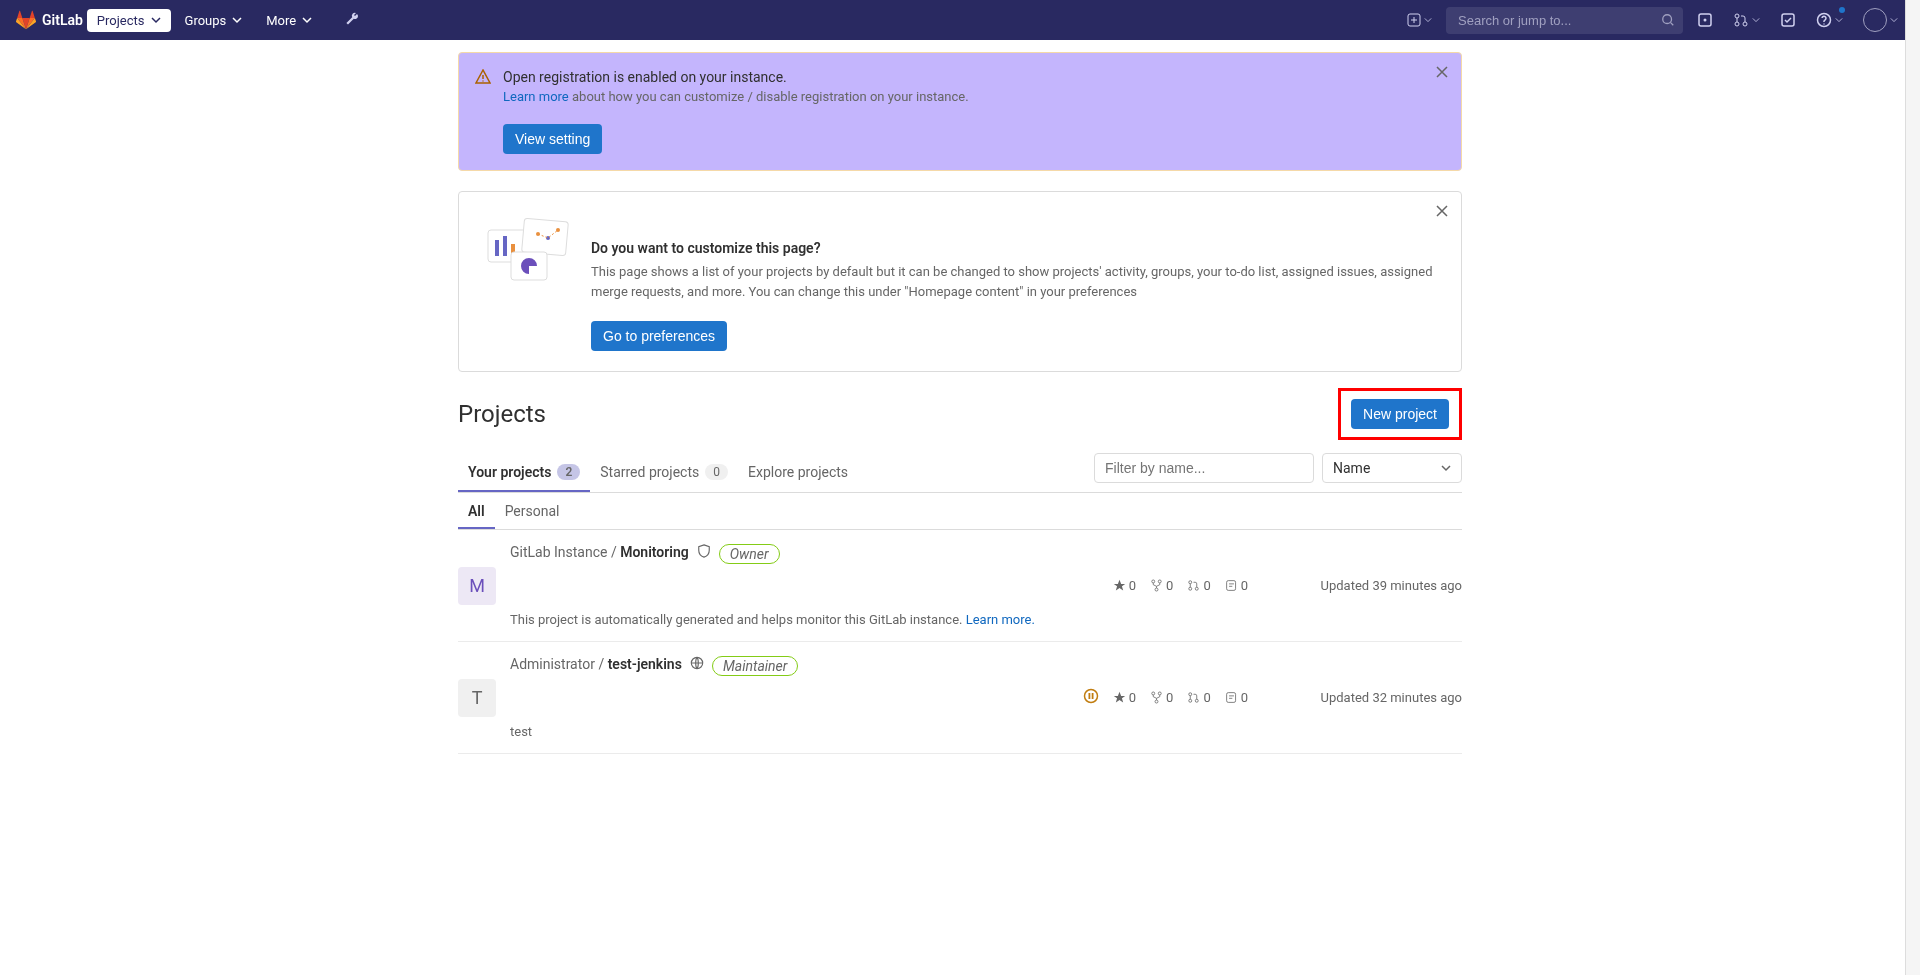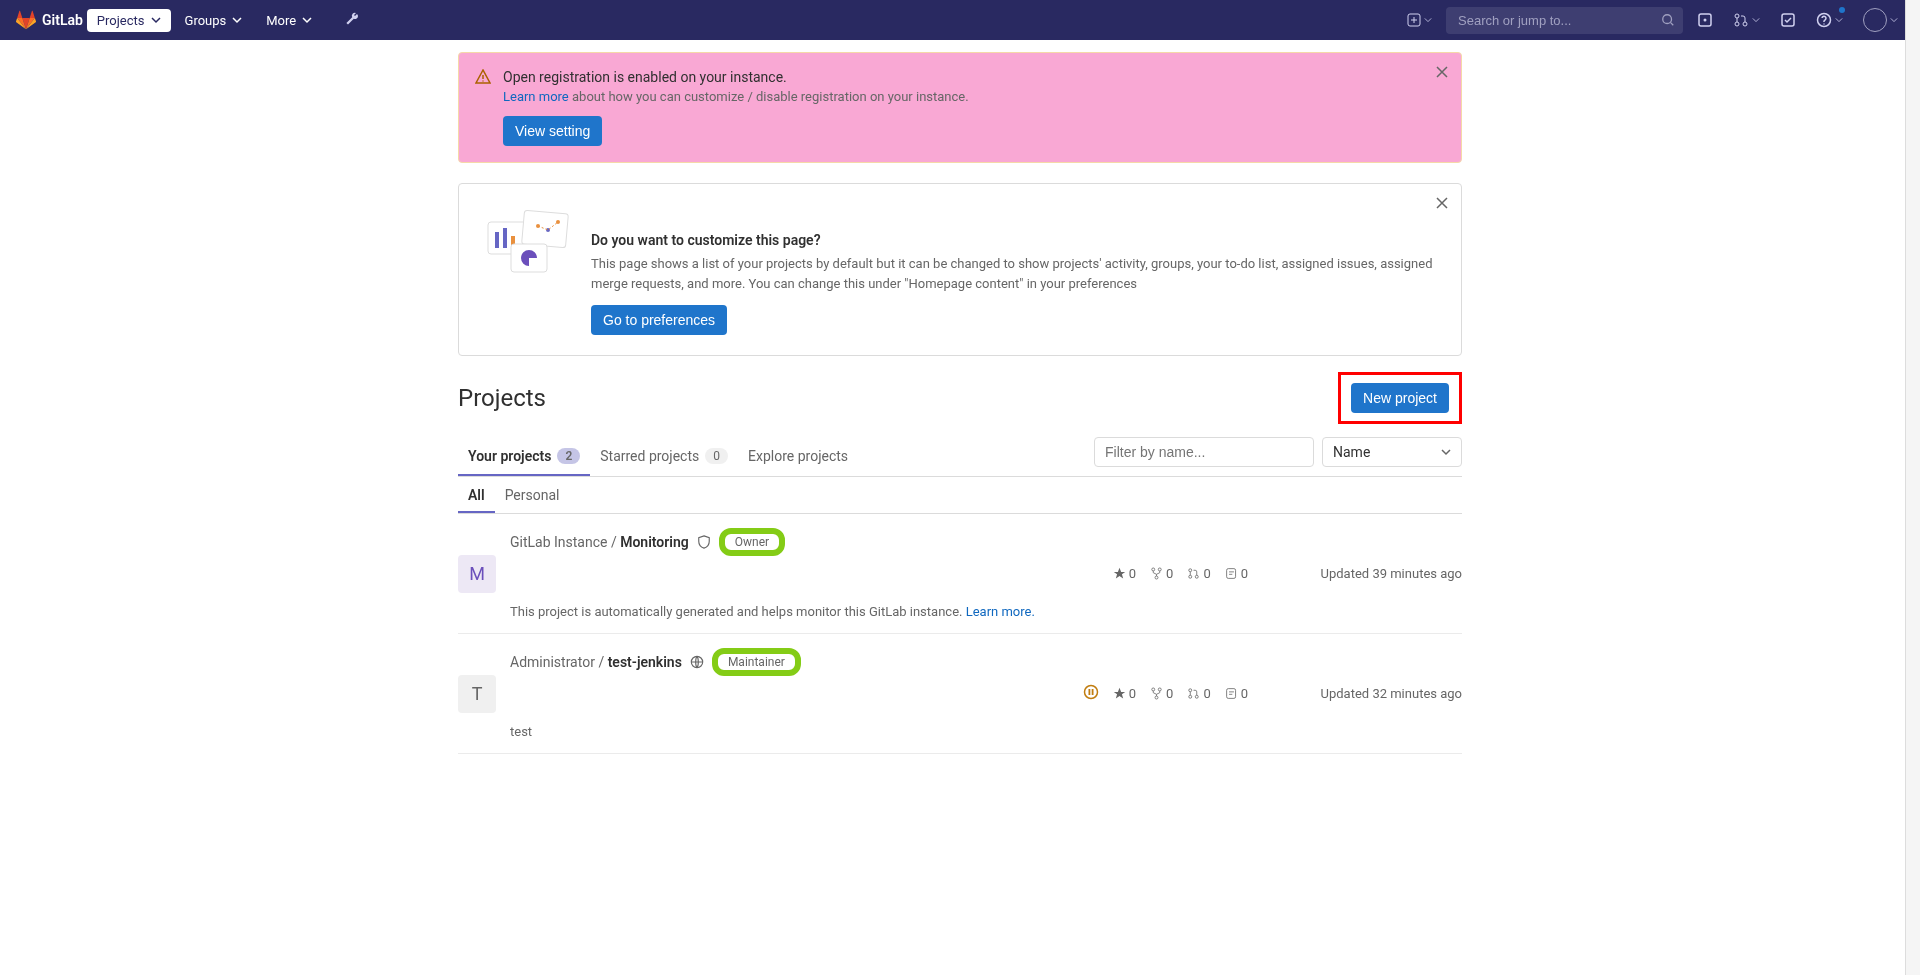--- a/index.html
+++ b/index.html
@@ -32,21 +32,21 @@
       width: 237px;
       font-size: 13px;
     }
     .search-box::placeholder { color: #a0a0c0; }
     .search-wrap { position: relative; }
     .search-icon { position: absolute; right: 8px; top: 50%; transform: translateY(-50%); color: #a0a0c0; }
     .nav-icon-btn { color: #d1d1f0; cursor: pointer; display: flex; align-items: center; padding: 4px 6px; }
     .avatar-circle { width: 24px; height: 24px; border-radius: 50%; border: 1px solid #a0a0c0; }
     .content { max-width: 1004px; margin: 0 auto; padding: 12px 0; }
     .alert-warn {
-      background: #f9a8d4;
+      background: #c4b5fd;
       border: 1px solid #f5d9a8;
       border-radius: 4px;
       padding: 16px;
       position: relative;
       display: flex;
       gap: 12px;
       margin-bottom: 20px;
     }
     .alert-icon { color: #ab6100; flex-shrink: 0; }
     .alert-body { flex: 1; }
@@ -55,21 +55,21 @@
     .alert-text a { color: #1068bf; text-decoration: none; }
     .alert-close { position: absolute; right: 12px; top: 12px; cursor: pointer; color: #666; }
     .btn-primary {
       background: #1f75cb;
       color: #fff;
       border: none;
       padding: 7px 12px;
       border-radius: 4px;
       cursor: pointer;
       font-size: 14px;
-      margin-top: 12px;
+      margin-top: 20px;
       display: inline-block;
     }
     .info-card {
       border: 1px solid #dbdbdb;
       border-radius: 4px;
       padding: 20px 24px;
       display: flex;
       gap: 28px;
       position: relative;
       margin-bottom: 16px;
@@ -98,24 +98,24 @@
     .subtab.active { color: #303030; font-weight: 600; box-shadow: inset 0 -2px 0 #6666c4; }
     .project-row { display: flex; align-items: center; padding: 14px 0; border-bottom: 1px solid #ebebeb; gap: 14px; }
     .proj-avatar {
       width: 38px; height: 38px; border-radius: 4px;
       display: flex; align-items: center; justify-content: center;
       font-size: 18px; font-weight: 400; flex-shrink: 0;
     }
     .proj-avatar.purple { background: #ede8f5; color: #6b4fbb; }
     .proj-avatar.gray { background: #f0f0f0; color: #666; }
     .proj-info { flex: 1 1 45%; min-width: 0; }
-    .proj-title { display: flex; align-items: center; gap: 8px; margin-bottom: 2px; }
+    .proj-title { display: flex; gap: 8px; margin-bottom: 2px; }
     .proj-path { color: #666; }
     .proj-name { font-weight: 600; color: #303030; }
-    .role-badge { border: 6px solid #84cc16; color: #666; border-radius: 12px; padding: 1px 10px; font-size: 12px; }
+    .role-badge { border: 1px solid #84cc16; color: #666; border-radius: 12px; padding: 1px 10px; font-size: 14px; font-style: italic; }
     .proj-desc { color: #666; font-size: 13px; margin-top: 48px; }
     .proj-desc a { color: #1068bf; text-decoration: none; }
     .proj-stats { display: flex; gap: 14px; color: #666; font-size: 13px; align-items: center; flex: 0 0 auto; }
     .stat { display: flex; gap: 3px; align-items: center; }
     .proj-updated { color: #666; font-size: 13px; text-align: right; flex: 0 0 200px; }
     .paused-icon { color: #c17d10; }
     .scrollbar-track { position: fixed; right: 0; top: 0; bottom: 0; width: 15px; background: #f5f5f5; border-left: 1px solid #ddd; }
   </style>
 </head>
 <body>

